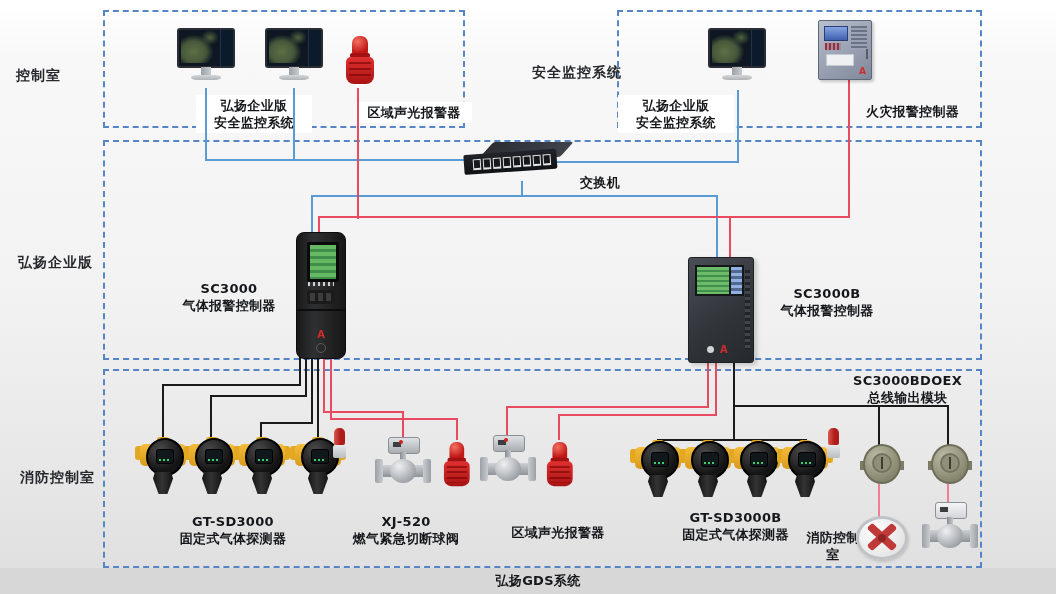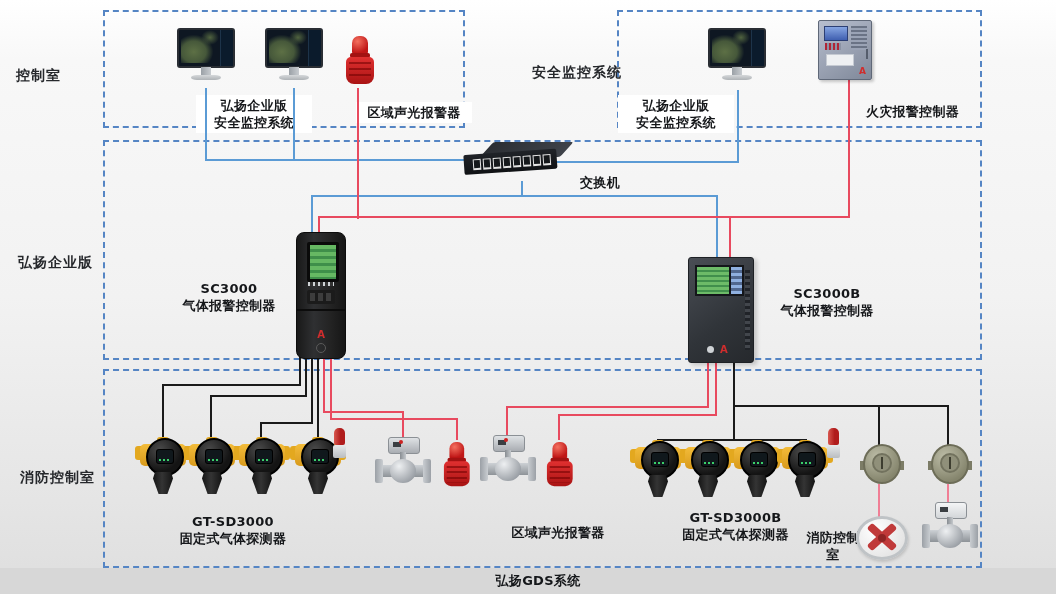--- a/index.html
+++ b/index.html
@@ -140,23 +140,31 @@
   <div class="lbl" style="left:855px;top:103px;width:104px;text-align:right;">火灾报警控制器</div>
   <div class="lbl" style="left:570px;top:174px;width:60px;">交换机</div>
   <div class="lbl" style="left:168px;top:280px;width:122px;">
     <div>SC3000</div>
     <div>气体报警控制器</div>
   </div>
   <div class="lbl" style="left:766px;top:285px;width:122px;">
     <div>SC3000B</div>
     <div>气体报警控制器</div>
   </div>
+  <div class="lbl" style="left:845px;top:372px;width:125px;">
+    <div>SC3000BDOEX</div>
+    <div>总线输出模块</div>
+  </div>
   <div class="lbl" style="left:173px;top:513px;width:120px;">
     <div>GT-SD3000</div>
     <div>固定式气体探测器</div>
+  </div>
+  <div class="lbl" style="left:342px;top:513px;width:128px;">
+    <div>XJ-520</div>
+    <div>燃气紧急切断球阀</div>
   </div>
   <div class="lbl" style="left:500px;top:524px;width:116px;">区域声光报警器</div>
   <div class="lbl" style="left:673px;top:509px;width:125px;">
     <div>GT-SD3000B</div>
     <div>固定式气体探测器</div>
   </div>
   <div class="lbl" style="left:804px;top:529px;width:58px;">消防控制室</div>
   <div class="lbl" style="left:478px;top:572px;width:120px;">弘扬GDS系统</div>
 
   <div>

